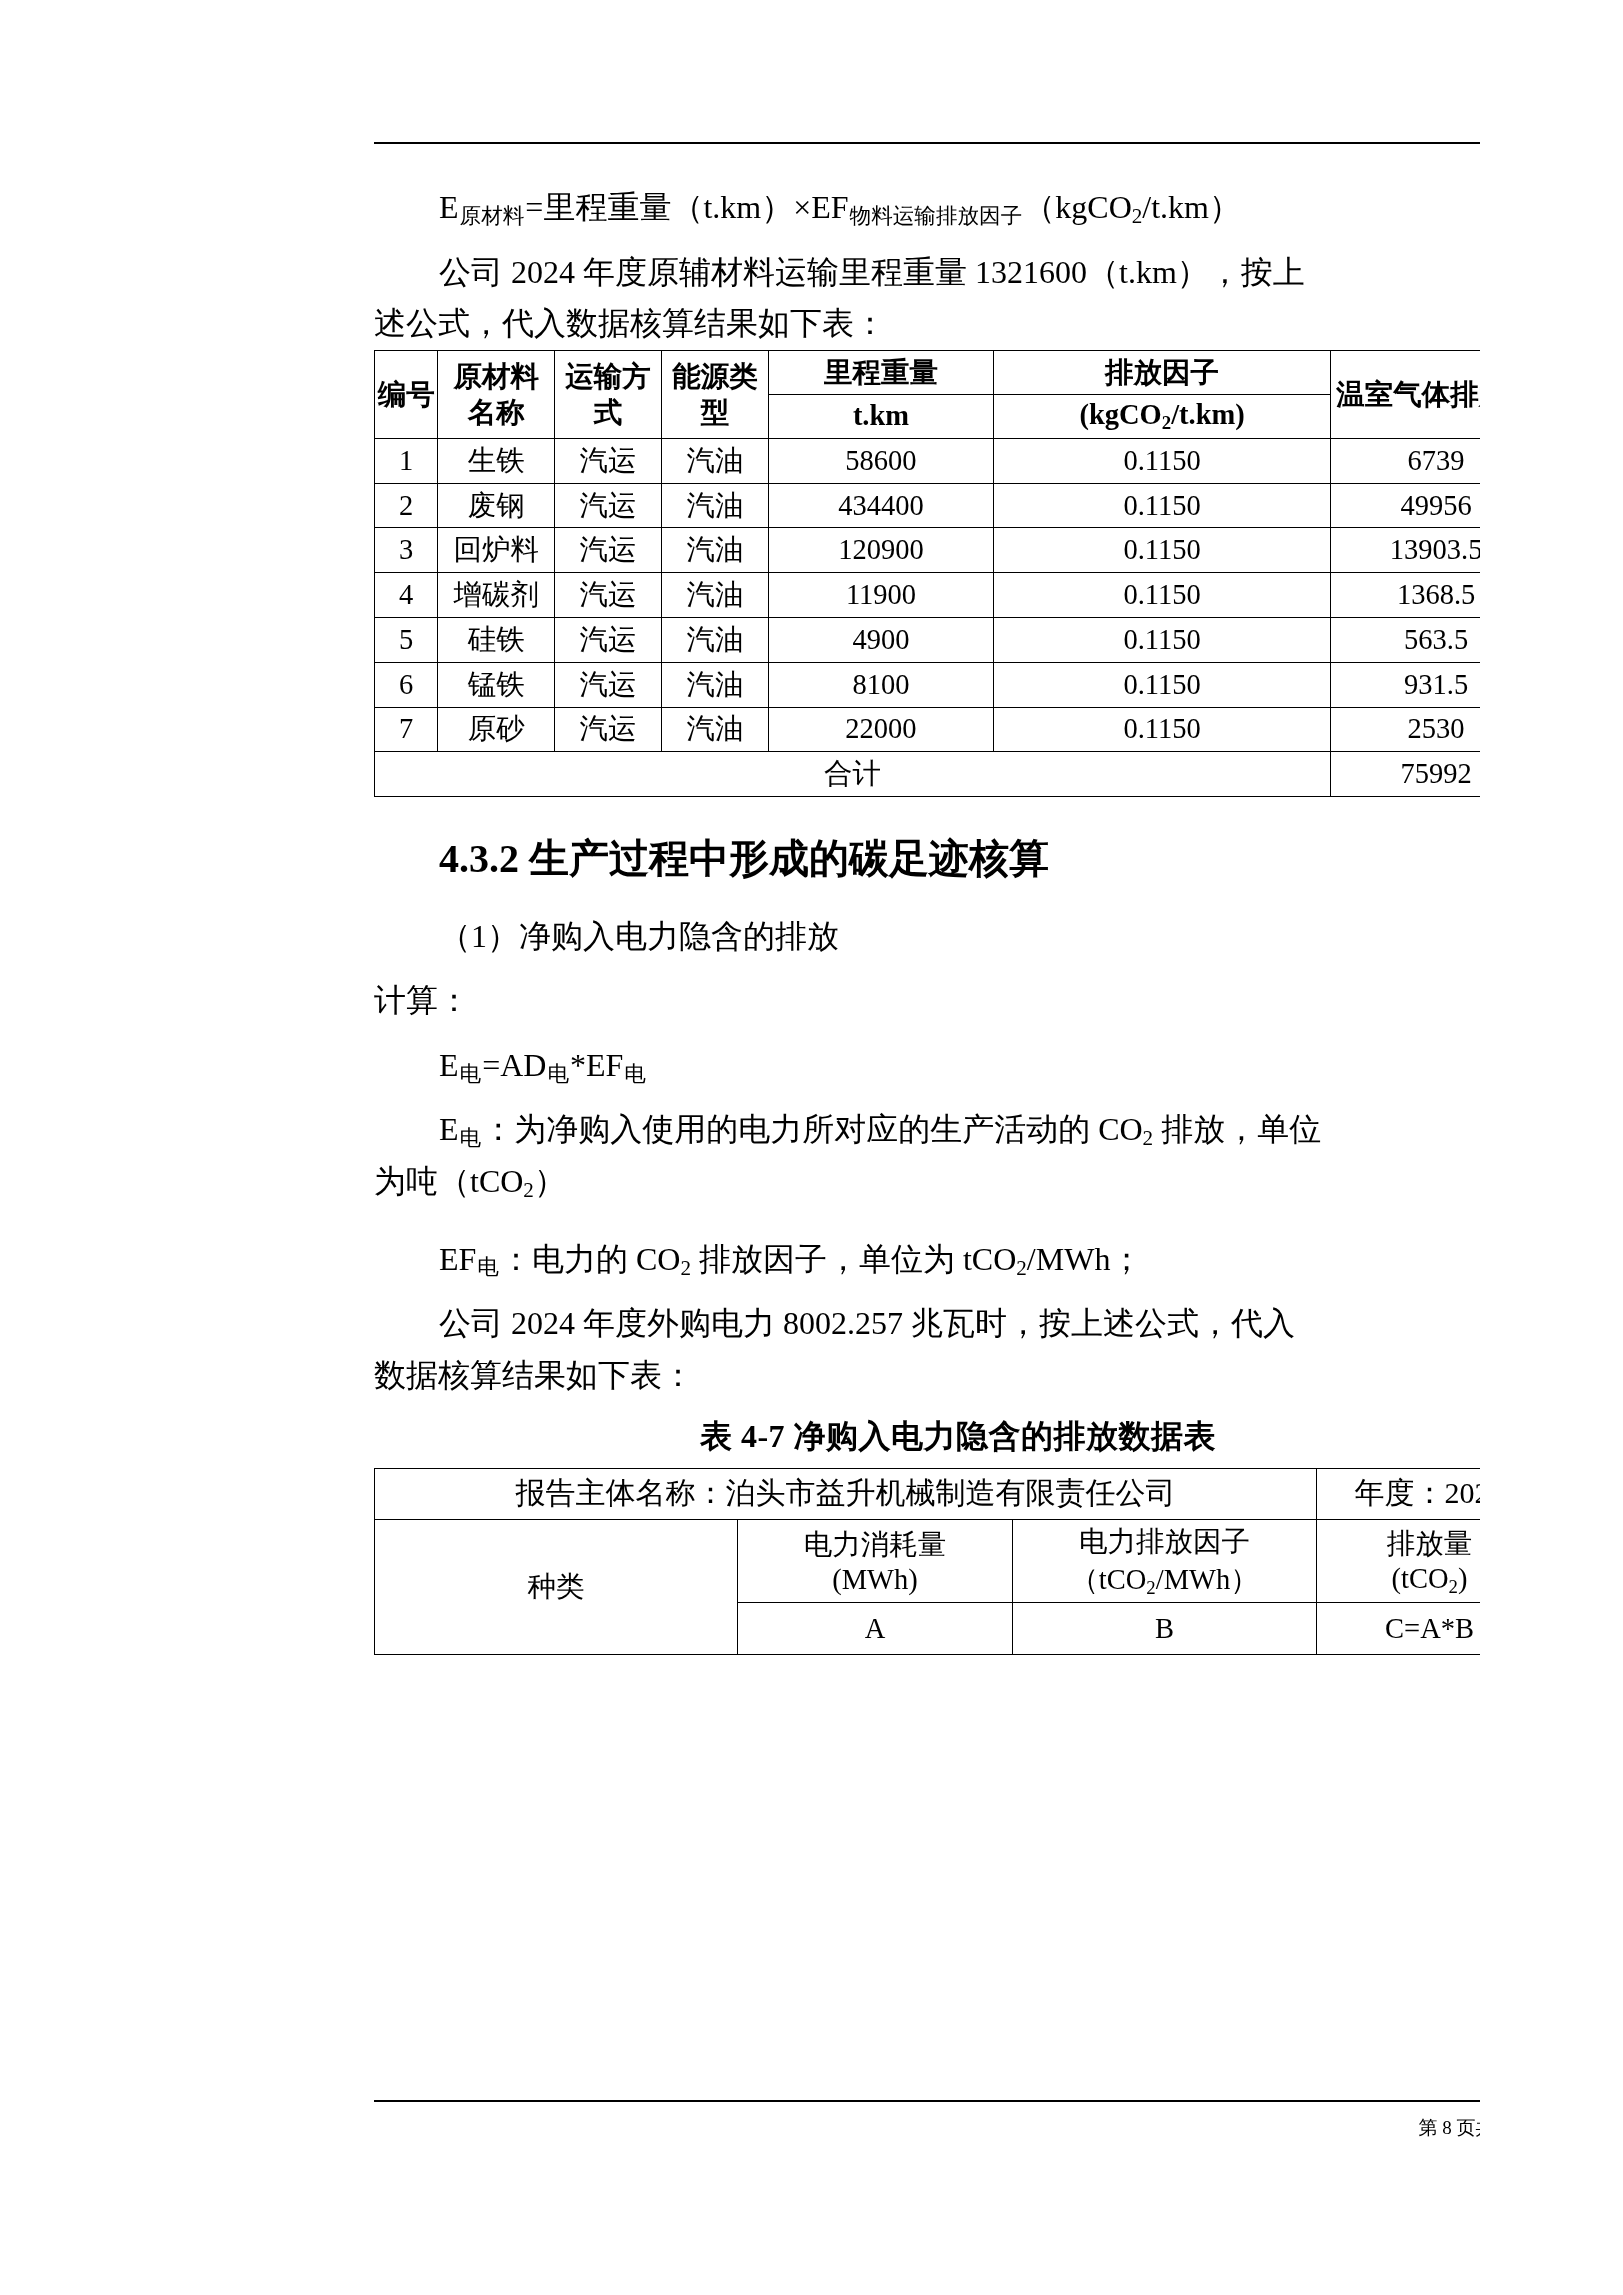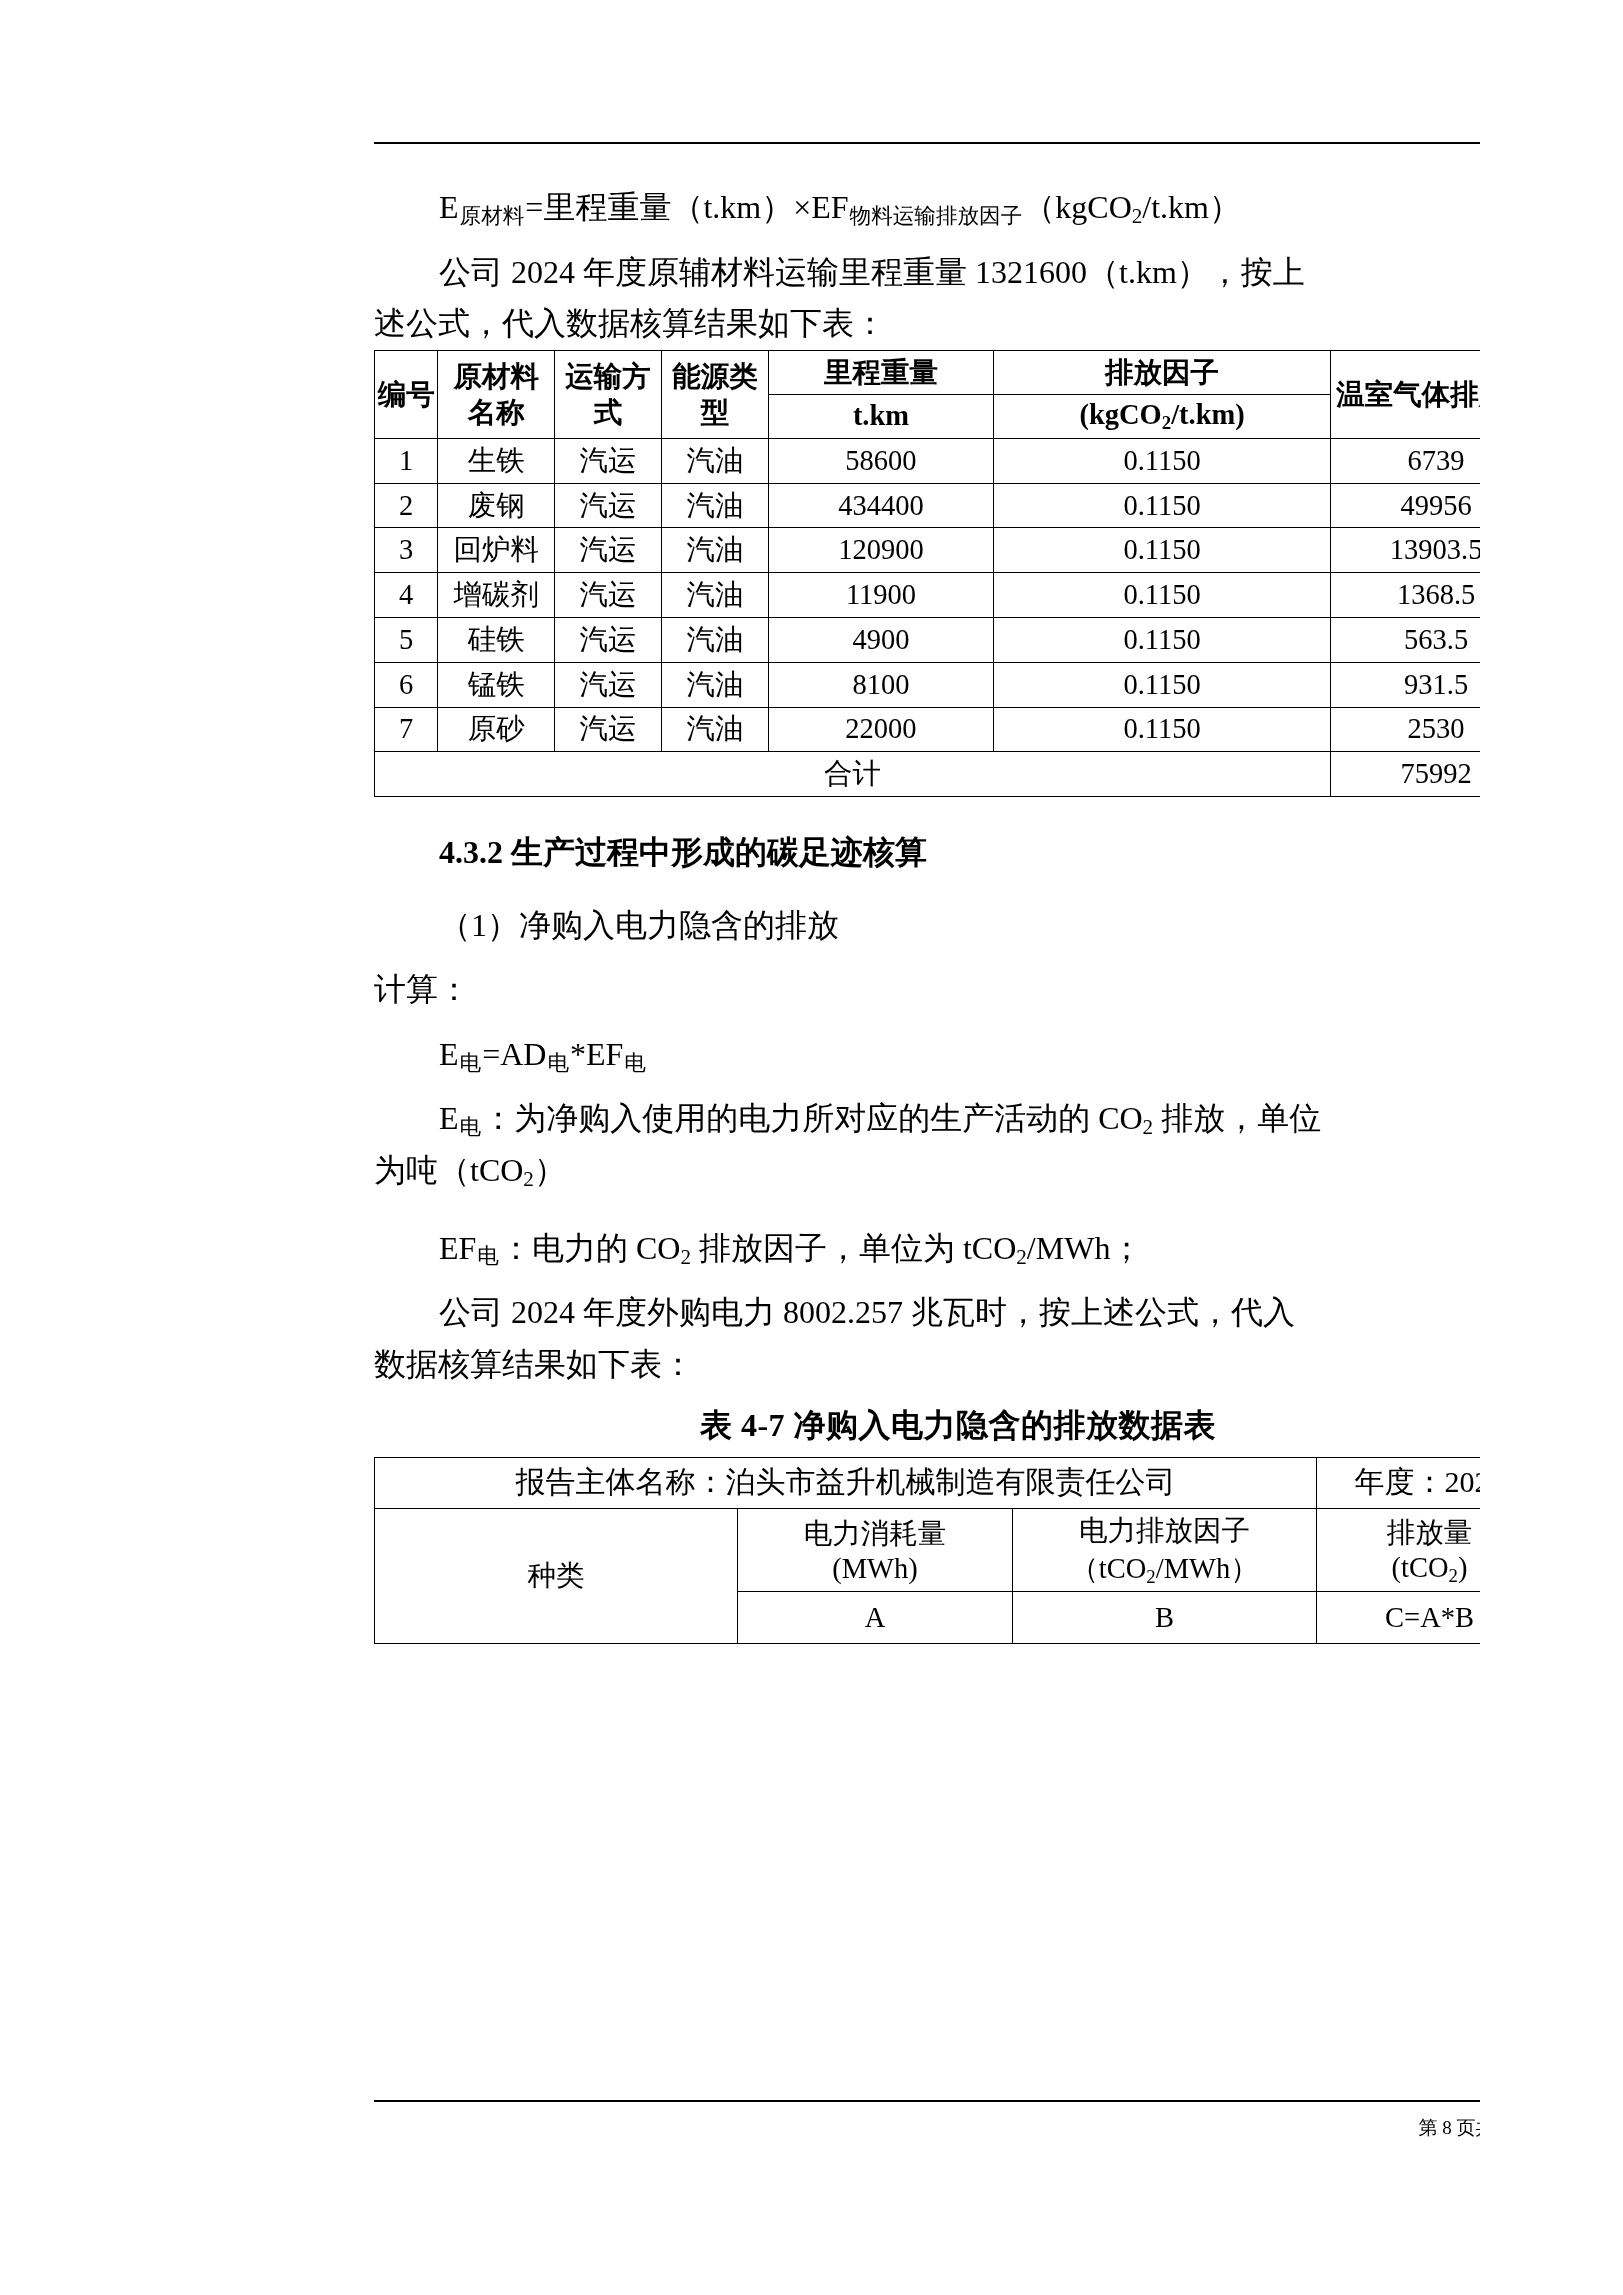--- a/index.html
+++ b/index.html
@@ -56,21 +56,21 @@
     vertical-align: -0.25em;
   }
   .caption {
     font-size: 32px;
     font-weight: bold;
     text-align: center;
     margin: 12.8px 0 8.8px 0;
     letter-spacing: 0.5px;
   }
   .heading {
-    font-size: 32px;
+    font-size: 40px;
     font-weight: bold;
     margin: 0;
     text-indent: 65px;
   }
   table {
     border-collapse: collapse;
     width: 1168px;
     table-layout: fixed;
     font-size: 28.5px;
   }

